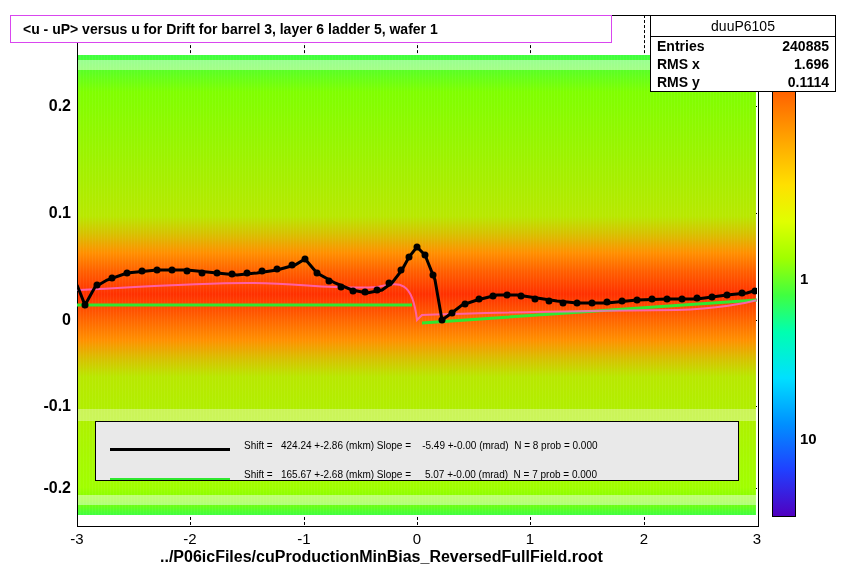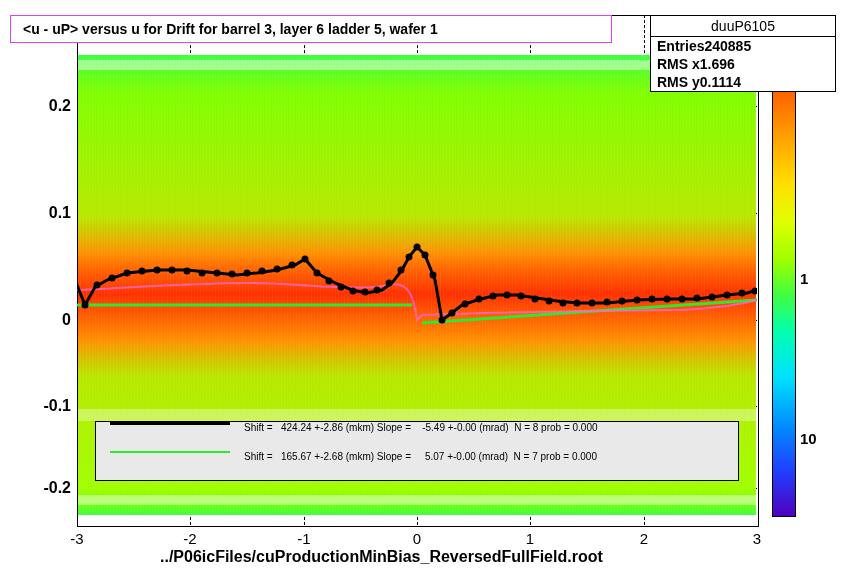--- a/index.html
+++ b/index.html
@@ -1,21 +1,21 @@
 <!DOCTYPE html>
 <html><head>
 <meta charset="utf-8">
 <style>
 html,body{margin:0;padding:0;font-family:Arial,Helvetica,sans-serif;background:#fff}
 .wrap{position:relative;width:845px;height:568px}
 .plot-frame{position:absolute;left:77px;top:15px;width:680px;height:510px;border:1px solid #000}
 .title-box{position:absolute;left:10px;top:15px;width:588px;height:26px;border:1px solid #d946ef;background:#fff;z-index:5;display:flex;align-items:center;padding-left:12px;font-size:14px;font-weight:bold}
 .stats-box{position:absolute;left:650px;top:15px;width:184px;border:1px solid #000;background:#fff;z-index:5;font-size:14px}
 .stats-box .hdr{border-bottom:1px solid #000;text-align:center;font-weight:normal;padding:2px}
-.stats-box .row{display:flex;justify-content:flex-start;padding:1px 6px}
+.stats-box .row{display:flex;justify-content:space-between;padding:1px 6px}
 .stats-box .row span:first-child{font-weight:bold}
 .stats-box .row span:last-child{font-weight:bold}
 .heat{position:absolute;left:78px;top:55px;width:678px;height:460px;z-index:1;
   background:
     repeating-linear-gradient(90deg, rgba(0,0,0,0) 0 2px, rgba(255,255,255,.05) 2px 3px),
     linear-gradient(
       0deg,
       #3fff3f 0%, #7fff00 3%, #a0ff00 6%,
       #b8e800 30%, #d8c000 34%, #ff9000 38%, #ff6000 43%, #ff3000 48%,
       #ff6000 53%, #ff9000 57%, #d8c000 61%, #b8e800 65%,
@@ -23,21 +23,21 @@
     );
   background-size:3px 100%, 100% 100%;}
 .heat::before{content:"";position:absolute;left:0;right:0;top:354px;height:12px;background:rgba(255,255,255,.35)}
 .grid-v,.grid-h{position:absolute;border:0;border-style:dashed;border-color:#000}
 .grid-v{top:15px;height:510px;border-left-width:1px}
 .grid-h{left:77px;width:680px;border-top-width:1px}
 .xtick{position:absolute;top:530px;font-size:15px;text-align:center;transform:translateX(-50%)}
 .ytick{position:absolute;right:774px;font-size:16px;font-weight:bold;transform:translateY(-50%)}
 .bottom-label{position:absolute;left:160px;top:548px;font-size:16px;font-weight:bold}
 .legend{position:absolute;left:95px;top:421px;width:642px;height:58px;background:#e9e9e9;border:1px solid #000;z-index:4;font-size:10px}
-.legend .r{display:flex;align-items:flex-start;height:29px}
+.legend .r{display:flex;align-items:flex-end;height:29px}
 .legend .swatch{width:120px;height:2px;margin:0 14px 0 14px}
 .legend .sw1{background:#000;height:3px}
 .legend .sw2{background:#2fe82f}
 .legend .txt{white-space:pre}
 svg.curves{position:absolute;left:77px;top:15px;width:680px;height:510px;z-index:3;pointer-events:none}
 .palette{position:absolute;left:772px;top:55px;width:22px;height:460px;border:1px solid #000;z-index:5;
   background:linear-gradient(180deg,#ff3000 0%,#ff7000 10%,#ffb000 20%,#ffe000 28%,#e0ff00 36%,#a0ff00 44%,#40ff40 52%,#00ffb0 60%,#00e0ff 70%,#0090ff 80%,#2040ff 90%,#5000c0 100%)}
 .ztick{position:absolute;left:800px;font-size:15px;font-weight:bold}
 .whitebar{position:absolute;left:78px;height:10px;width:678px;background:rgba(255,255,255,.45);z-index:2}
 </style>

